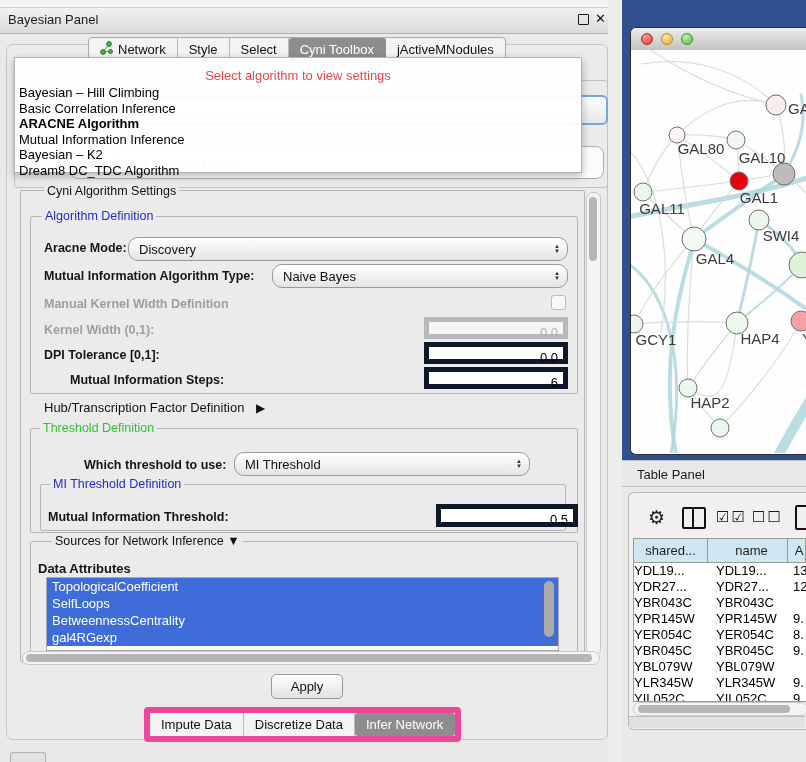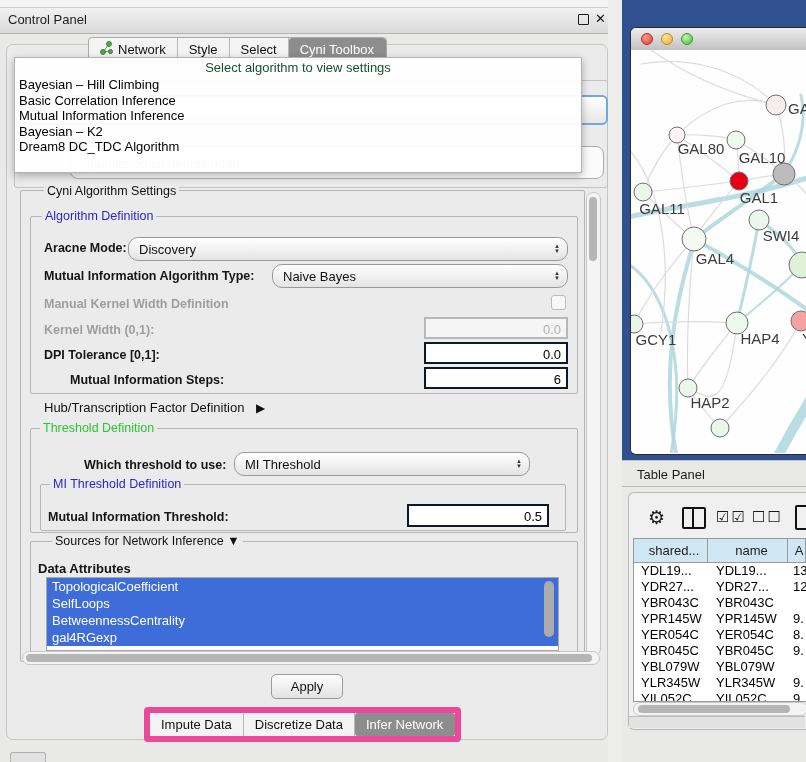--- a/index.html
+++ b/index.html
@@ -33,39 +33,39 @@
   #inference-group{left:14px;top:80px;width:592px;height:106px;border:1px solid #c2c2c2;border-radius:3px;}
   #inference-title{left:24px;top:86px;font-size:12px;color:#c3c3c3;}
   #focused-combo{left:20px;top:95px;width:584px;height:26px;border:2px solid #74a7dc;border-radius:6px;
                  background:linear-gradient(#fff,#e7e7e7);}
   #bg-combo{left:70px;top:146px;width:534px;height:33px;border:1px solid #adadad;border-radius:8px;
             background:#fbfbfb;color:#a8a8a8;font-size:13px;line-height:33px;padding-left:16px;box-sizing:border-box;}
 
   
   #algo-popup{left:14px;top:57px;width:566px;height:114px;background:rgba(255,255,255,0.94);
               border:1px solid #b3b3b3;box-shadow:0 3px 8px rgba(0,0,0,0.28);}
-  #algo-popup .ph{height:17px;text-align:center;color:#14532d;font-size:13px;padding-top:2px;}
+  #algo-popup .ph{height:17px;text-align:center;color:#ef4444;font-size:13px;padding-top:10px;}
   #algo-popup .it{height:15.5px;font-size:13px;color:#000;padding-left:4px;line-height:15.5px;white-space:nowrap;}
   #algo-popup .it.sel{font-weight:bold;}
 
   
   .group{border:1px solid #b5b5b5;border-radius:2px;}
   .gtitle{position:absolute;font-size:12.5px;background:#ebebeb;padding:0 3px;white-space:nowrap;}
   .gtitle.blue{color:#2727cf;}
   .gtitle.green{color:#2dc52d;}
   .gtitle.black{color:#111;margin-left:14px;}
 
   .lbl{position:absolute;font-size:12.5px;font-weight:bold;color:#151515;white-space:nowrap;}
   .lbl.dis{color:#9e9e9e;}
   .combo{position:absolute;height:24px;border:1px solid #9a9a9a;border-radius:10px;
          background:linear-gradient(#ffffff,#e4e4e4);box-sizing:border-box;
          font-size:13px;color:#111;display:flex;align-items:center;padding-left:10px;}
   .combo .spin{margin-left:auto;margin-right:7px;display:flex;flex-direction:column;line-height:5px;
                font-size:6px;color:#333;}
-  .field{position:absolute;height:22px;border:2px solid #0f172a;background:#fff;box-sizing:border-box;
+  .field{position:absolute;height:22px;border:5px solid #0f172a;background:#fff;box-sizing:border-box;
          font-size:13px;color:#000;text-align:right;padding:3px 5px 0 0;}
   .field.dis{background:#f5f5f5;border-color:#b8b8b8;color:#b0b0b0;}
   .checkbox{position:absolute;width:13px;height:13px;border:1px solid #bdbdbd;border-radius:3px;background:#f7f7f7;}
 
   
   .sb-track{position:absolute;background:#f4f4f4;border:1px solid #c8c8c8;border-radius:7px;}
   .sb-thumb{position:absolute;background:#b6b6b6;border-radius:6px;}
 
   
   #attr-list{left:46px;top:577px;width:511px;height:72px;background:#fff;border:1px solid #a8a8a8;overflow:hidden;}
@@ -108,33 +108,33 @@
   #ico-split:after{content:"";position:absolute;left:8px;top:0;width:2px;height:18px;background:#111;}
   #ico-doc{left:795px;top:505px;width:14px;height:21px;border:2px solid #111;border-radius:2px;background:#f0f0f0;}
 
   #data-table{left:633px;top:538px;width:173px;height:164px;overflow:hidden;background:#fff;
               border:1px solid #9a9a9a;border-right:none;box-sizing:border-box;}
   #thead{display:flex;height:23px;background:#cfe7f2;border-bottom:1px solid #9a9a9a;}
   #thead .th{font-size:13px;color:#222;display:flex;align-items:center;justify-content:center;
              border-right:1px solid #9a9a9a;box-sizing:border-box;overflow:hidden;white-space:nowrap;}
   .tr{display:flex;height:16px;}
   .td{font-size:13px;color:#000;box-sizing:border-box;overflow:hidden;white-space:nowrap;line-height:16px;}
-  .c1{width:74px;padding-left:7px;}
+  .c1{width:74px;}
   .c2{width:80px;padding-left:8px;}
   .c3{flex:1;padding-left:5px;}
 
   #hscroll2-track{left:633px;top:702px;width:173px;height:12px;}
   #subpanel-bottom{left:629px;top:716px;width:176px;height:11px;background:#e2e2e2;border-top:1px solid #bdbdbd;}
 </style>
 </head>
 <body>
 
 <div id="win-topstrip" class="abs"></div>
 <div id="titlebar" class="abs">
-  <span class="title">Control Panel</span>
+  <span class="title">Bayesian Panel</span>
 </div>
 <div id="float-btn" class="abs"></div>
 <div id="close-btn" class="abs">✕</div>
 
 <div id="content-panel" class="abs"></div>
 
 <div id="top-tabs" class="abs">
     <div class="tab">
       <span class="net-ico"><svg width="13" height="14" viewBox="0 0 13 14">
           <line x1="3" y1="11" x2="9" y2="3" stroke="#8a8a8a" stroke-width="1"></line>
@@ -147,31 +147,35 @@
     </div>
     <div class="tab">
       <span>Style</span>
     </div>
     <div class="tab">
       <span>Select</span>
     </div>
     <div class="tab sel">
       <span>Cyni Toolbox</span>
     </div>
+    <div class="tab">
+      <span>jActiveMNodules</span>
+    </div>
   </div>
 
 <div id="inference-group" class="abs group"></div>
 <span id="inference-title" class="abs">Inference Algorithm</span>
 <div id="focused-combo" class="abs"></div>
 <div id="bg-combo" class="abs">gal-filtered.sif default node</div>
 
 <div id="algo-popup" class="abs">
     <div class="ph">Select algorithm to view settings</div>
     <div class="it">Bayesian – Hill Climbing</div>
     <div class="it">Basic Correlation Inference</div>
+    <div class="it sel">ARACNE Algorithm</div>
     <div class="it">Mutual Information Inference</div>
     <div class="it">Bayesian – K2</div>
     <div class="it">Dream8 DC_TDC Algorithm</div>
   </div>
 
 <div class="abs group" style="left:20px;top:190px;width:563px;height:470px;"></div>
 <span class="gtitle black abs" style="left:30px;top:184px;">Cyni Algorithm Settings</span>
 
 <div class="abs sb-track" style="left:586px;top:192px;width:13px;height:462px;">
   <div class="sb-thumb" style="left:2px;top:4px;width:8px;height:64px;"></div>
@@ -224,21 +228,21 @@
   <span class="spin">
       <span>▲</span>
       <span>▼</span>
     </span>
 </div>
 
 <div class="abs group" style="left:40px;top:484px;width:524px;height:45px;"></div>
 <span class="gtitle blue abs" style="left:50px;top:477px;">MI Threshold Definition</span>
 
 <span class="lbl" style="left:48px;top:510px;">Mutual Information Threshold:</span>
-<div class="field" style="left:407px;top:504px;width:142px;height:23px;">0.5</div>
+<div class="field" style="left:436px;top:504px;width:142px;height:23px;">0.5</div>
 
 <div class="abs group" style="left:30px;top:541px;width:546px;height:118px;"></div>
 <span class="gtitle black abs" style="left:38px;top:534px;">Sources for Network Inference ▼</span>
 <span class="lbl" style="left:38px;top:561px;font-size:13px;">Data Attributes</span>
 
 <div id="attr-list" class="abs">
     <div class="li">TopologicalCoefficient</div>
     <div class="li">SelfLoops</div>
     <div class="li">BetweennessCentrality</div>
     <div class="li">gal4RGexp</div>

